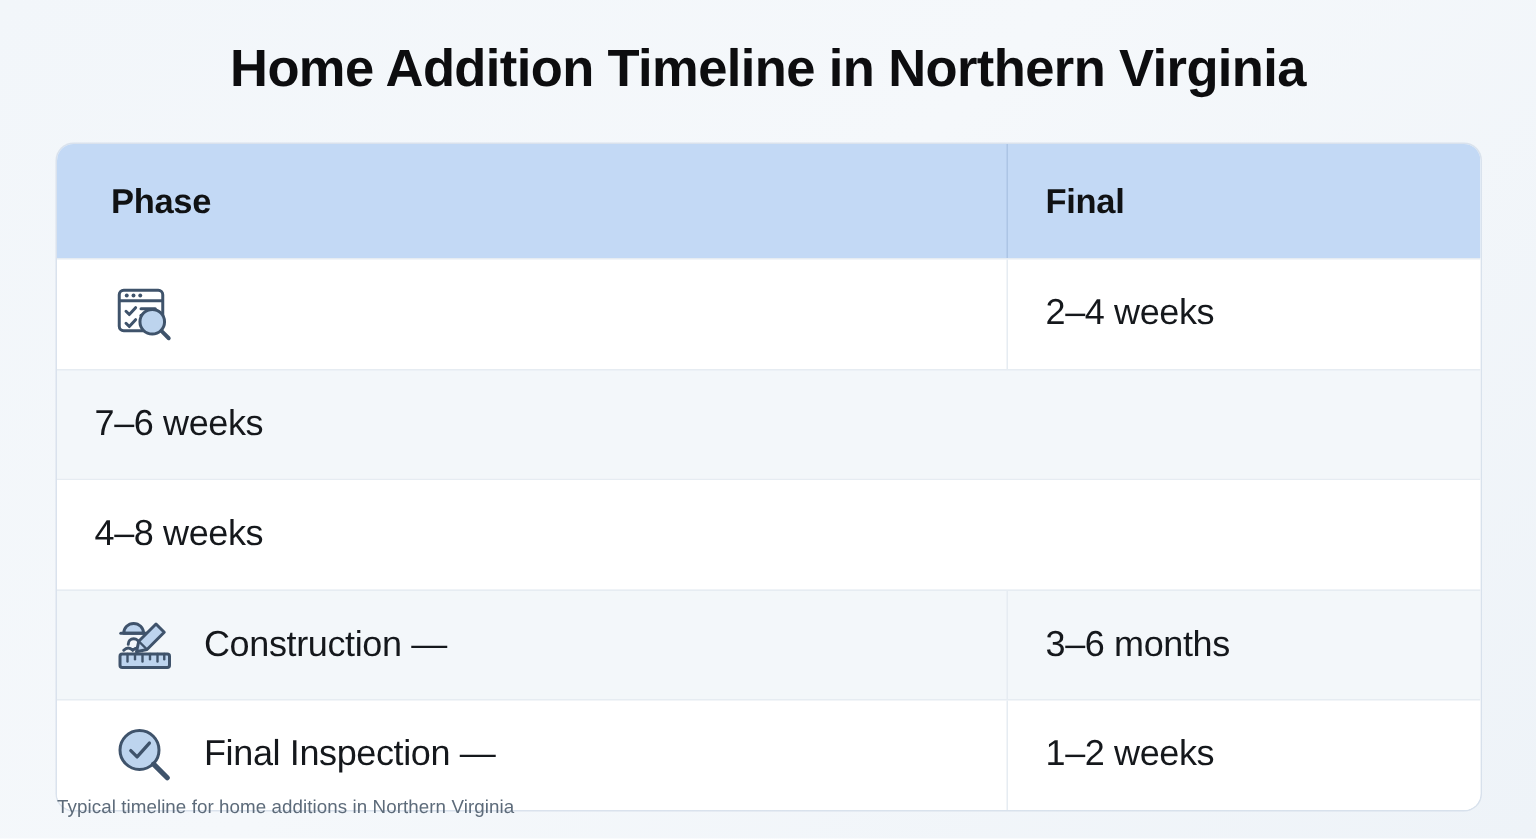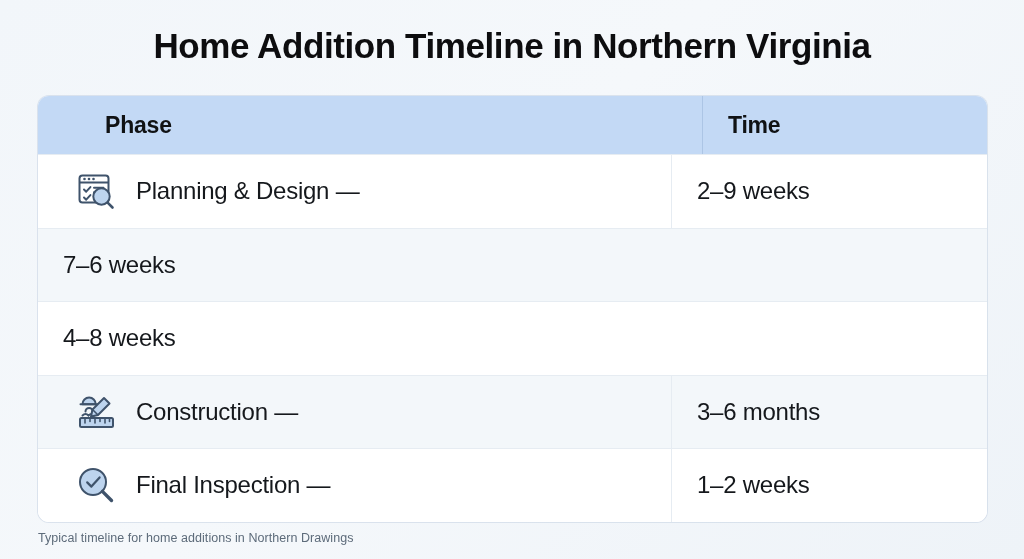--- a/index.html
+++ b/index.html
@@ -50,22 +50,21 @@
   }
 
   .row {
     display: flex;
     align-items: stretch;
     width: 100%;
   }
 
   .row.header-row {
     background: #c3d9f5;
-    height: 58px;
-    padding-left: 31px;
+    height: 76px;
   }
 
   .row.body-row {
     height: 73.5px;
     border-top: 1px solid #e6ecf2;
   }
 
   .row.body-row.alt {
     background: #f3f7fa;
   }
@@ -143,45 +142,44 @@
 
   <div class="title">Home Addition Timeline in Northern Virginia</div>
 
   <div class="table-card">
 
     <div class="row header-row">
       <div class="cell-phase">
         <span class="col-head">Phase</span>
       </div>
       <div class="cell-time">
-        <span class="col-head">Time</span>
+        <span class="col-head">Final</span>
       </div>
     </div>
 
     <div class="row body-row plain">
       <div class="cell-phase">
         <span class="phase-icon">
           <svg width="44" height="44" viewBox="0 0 44 44" fill="none">
             <rect x="5.5" y="6.5" width="29" height="27" rx="3" fill="#ffffff" stroke="#3f536b" stroke-width="2"></rect>
             <path d="M5.5 13.5 H34.5" stroke="#3f536b" stroke-width="2"></path>
             <circle cx="10.5" cy="10" r="1.3" fill="#3f536b"></circle>
             <circle cx="15" cy="10" r="1.3" fill="#3f536b"></circle>
             <circle cx="19.5" cy="10" r="1.3" fill="#3f536b"></circle>
             <path d="M10 20.5 l2.2 2.2 l4.2 -4.6" stroke="#3f536b" stroke-width="2" stroke-linecap="round" stroke-linejoin="round" fill="none"></path>
             <path d="M10 28.5 l2.2 2.2 l4.2 -4.6" stroke="#3f536b" stroke-width="2" stroke-linecap="round" stroke-linejoin="round" fill="none"></path>
             <path d="M20 18.8 H29.5" stroke="#3f536b" stroke-width="2" stroke-linecap="round"></path>
             <path d="M20 23.2 H26" stroke="#3f536b" stroke-width="2" stroke-linecap="round"></path>
             <circle cx="27.5" cy="27.5" r="8.2" fill="#bdd4ee" stroke="#3f536b" stroke-width="2"></circle>
             <path d="M33.6 33.6 L38.5 38.5" stroke="#3f536b" stroke-width="2.6" stroke-linecap="round"></path>
           </svg>
         </span>
-        <span class="phase-label">Planning &amp; Design —</span>
-      </div>
-      <div class="cell-time">
-        <span class="time-label">2–9 weeks</span>
+      </div>
+      <div class="cell-time">
+        <span class="time-label">2–4 weeks</span>
       </div>
     </div>
 
     <div class="row body-row alt">
       <div class="cell-time">
         <span class="time-label">7–6 weeks</span>
       </div>
     </div>
 
     <div class="row body-row plain">
@@ -227,15 +225,15 @@
         </span>
         <span class="phase-label">Final Inspection —</span>
       </div>
       <div class="cell-time">
         <span class="time-label">1–2 weeks</span>
       </div>
     </div>
 
   </div>
 
-  <div class="caption">Typical timeline for home additions in Northern Drawings</div>
+  <div class="caption">Typical timeline for home additions in Northern Virginia</div>
 
 </div>
 
 </body></html>

